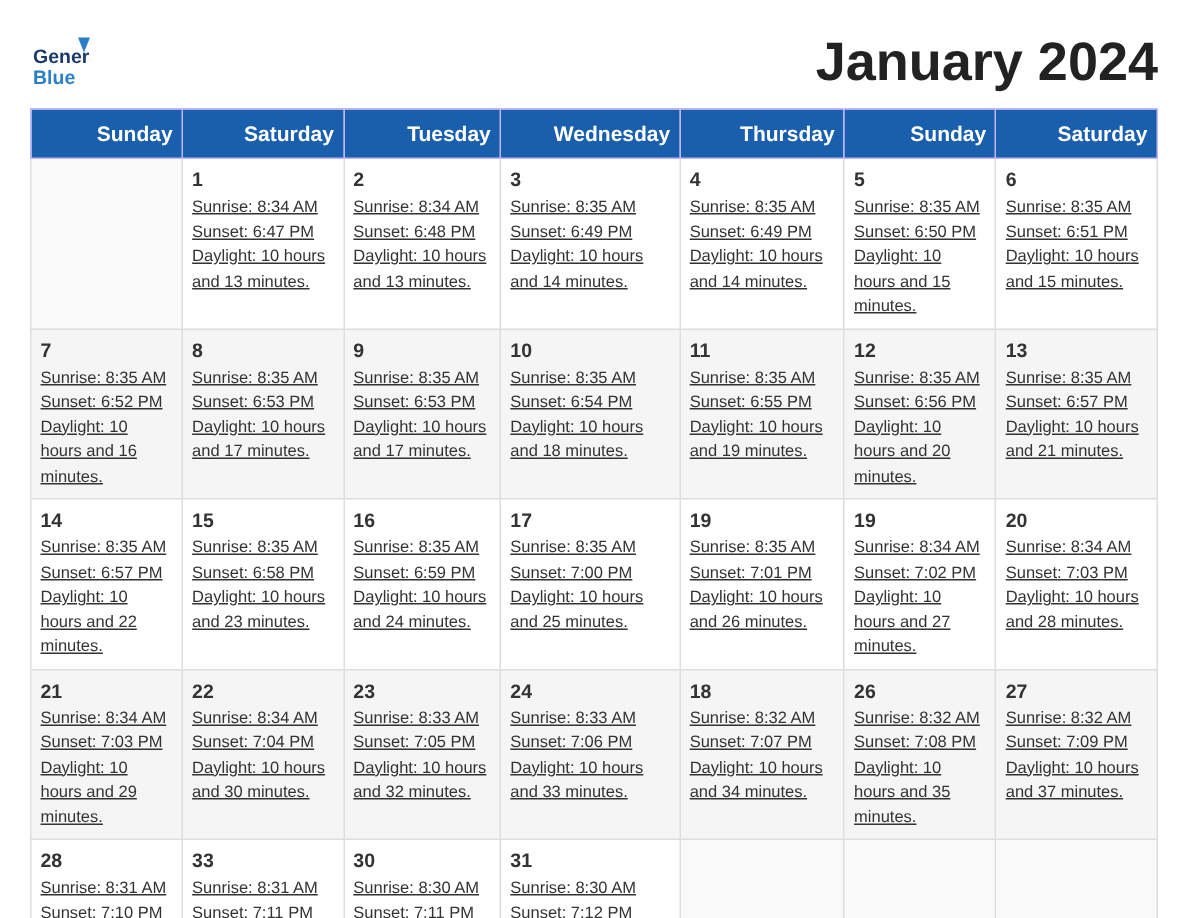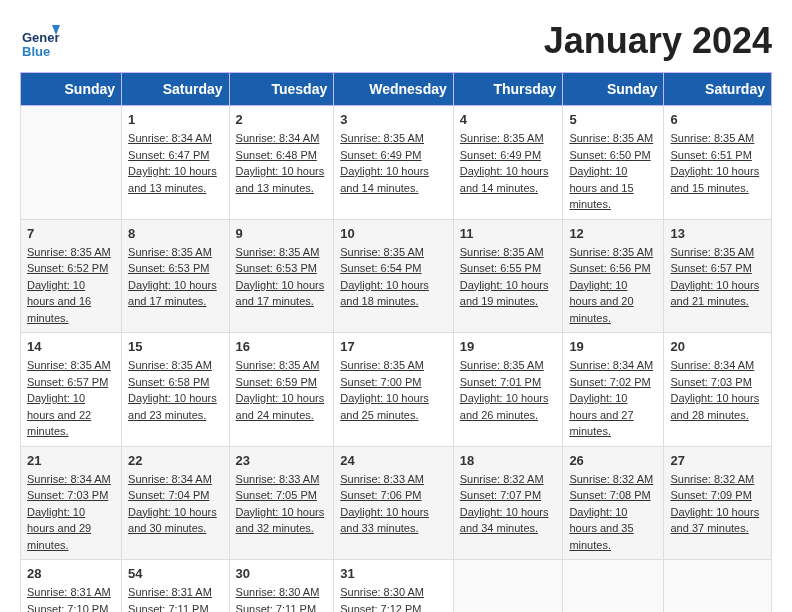--- a/index.html
+++ b/index.html
@@ -343,21 +343,21 @@
       <tr>
         <td>
           <div class="day-number">28</div>
 <div class="day-info">
   Sunrise: 8:31 AM<br>
   Sunset: 7:10 PM<br>
   Daylight: 10 hours and 38 minutes.
 </div>
         </td>
         <td>
-          <div class="day-number">54</div>
+          <div class="day-number">33</div>
 <div class="day-info">
   Sunrise: 8:31 AM<br>
   Sunset: 7:11 PM<br>
   Daylight: 10 hours and 39 minutes.
 </div>
         </td>
         <td>
           <div class="day-number">30</div>
 <div class="day-info">
   Sunrise: 8:30 AM<br>

